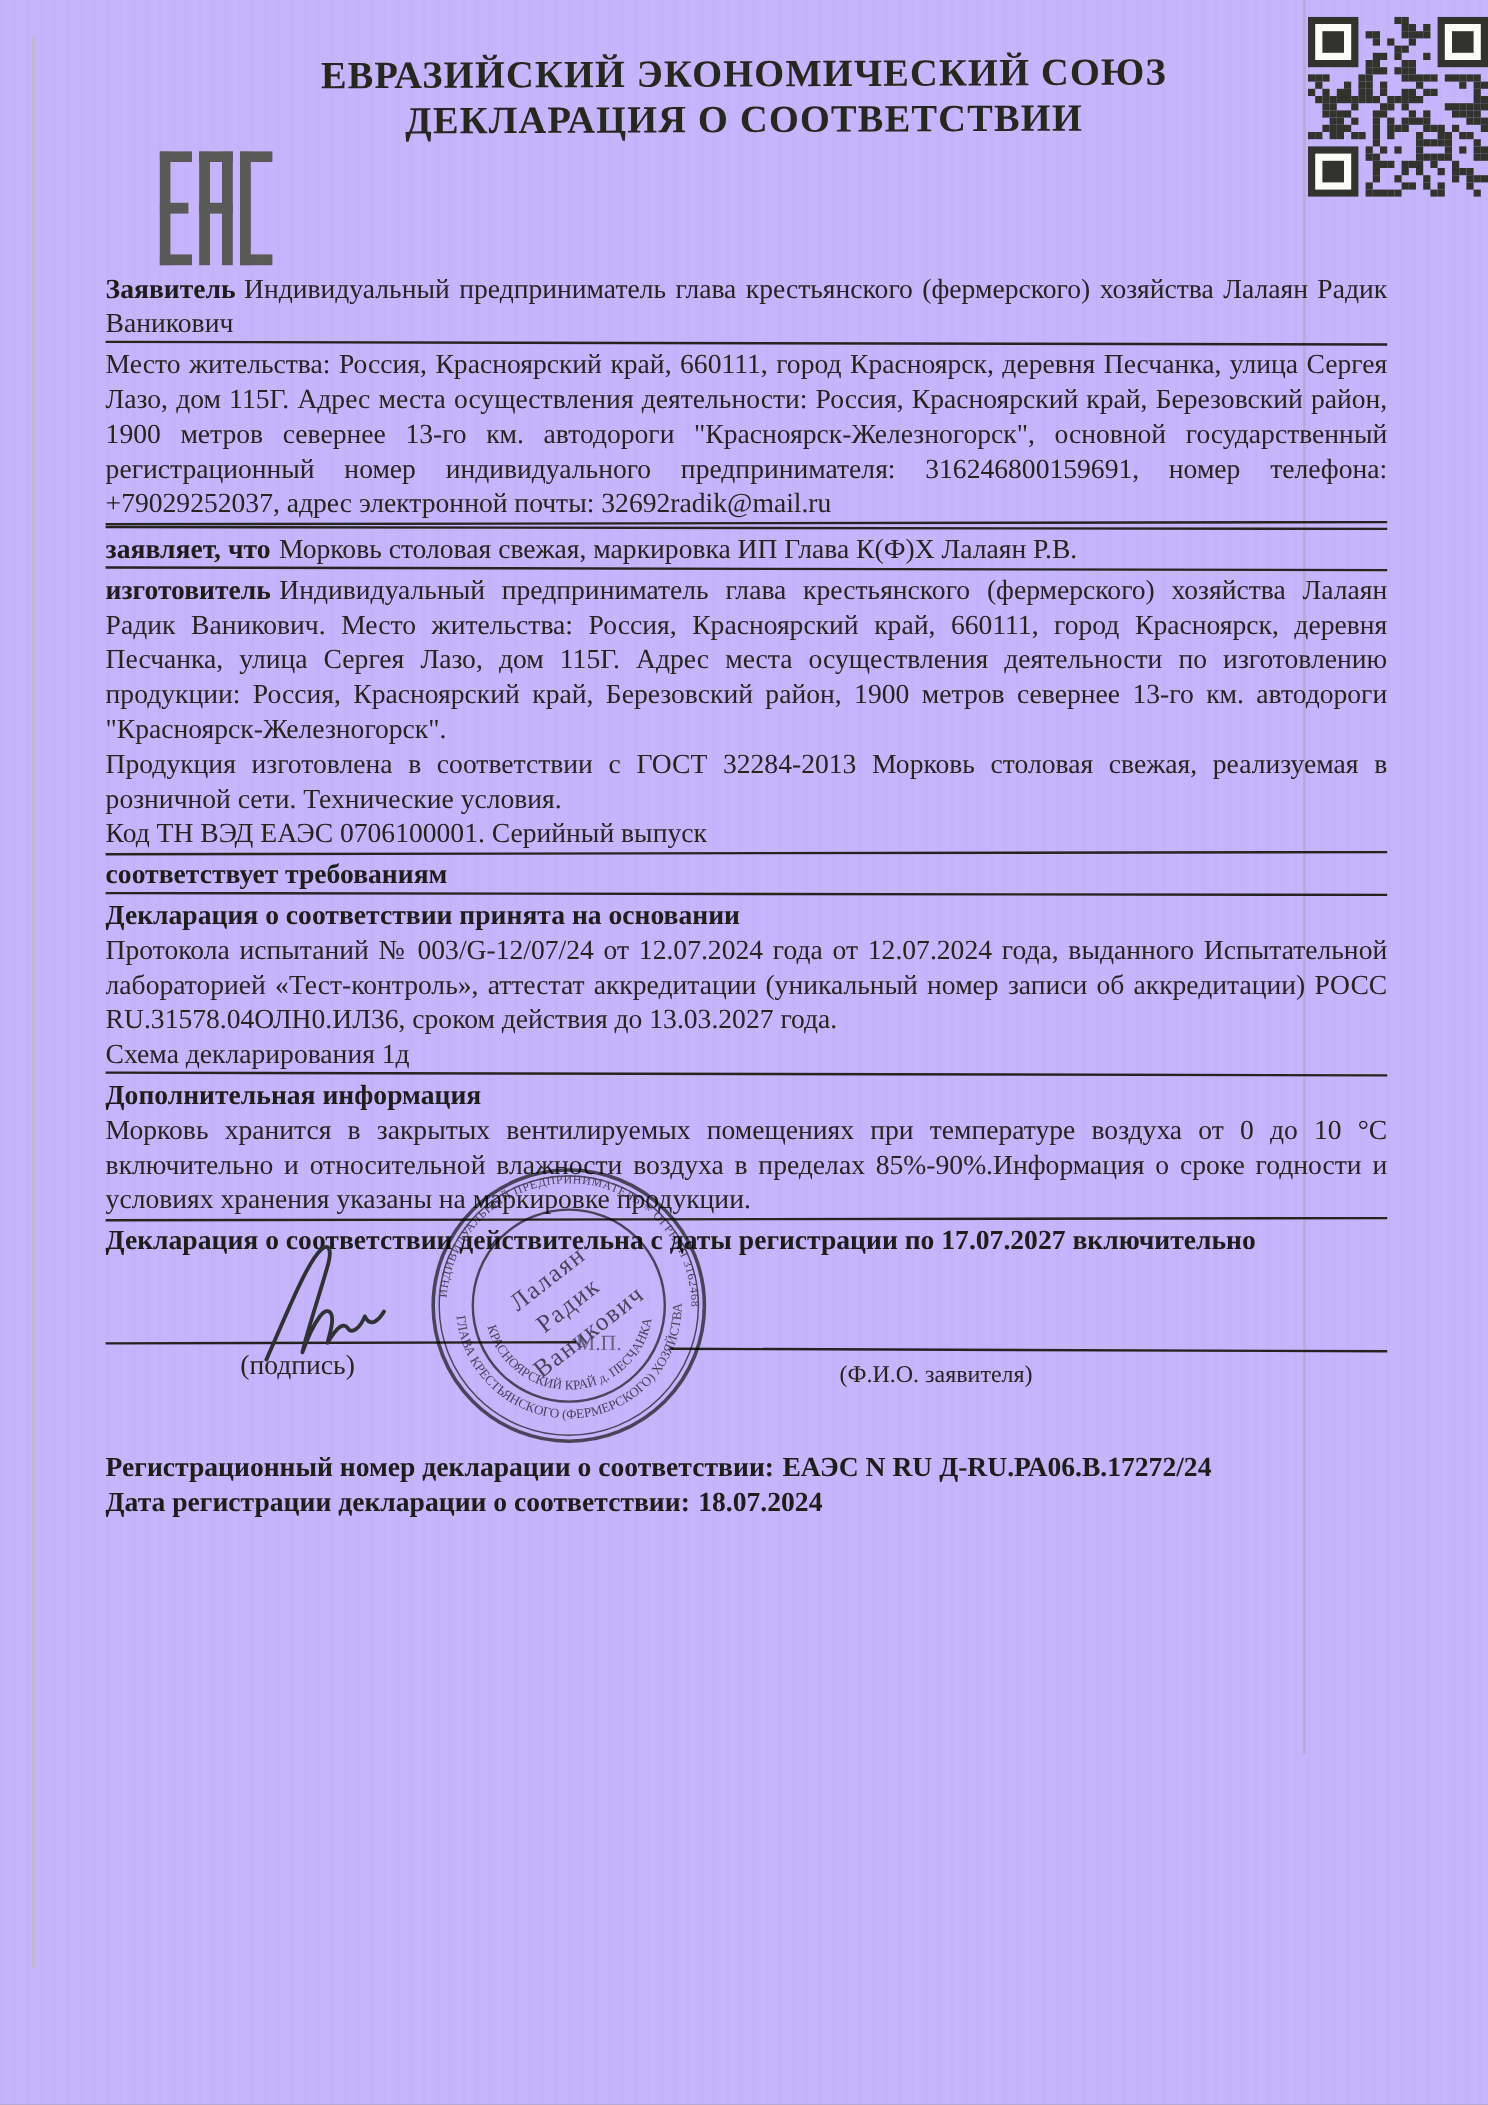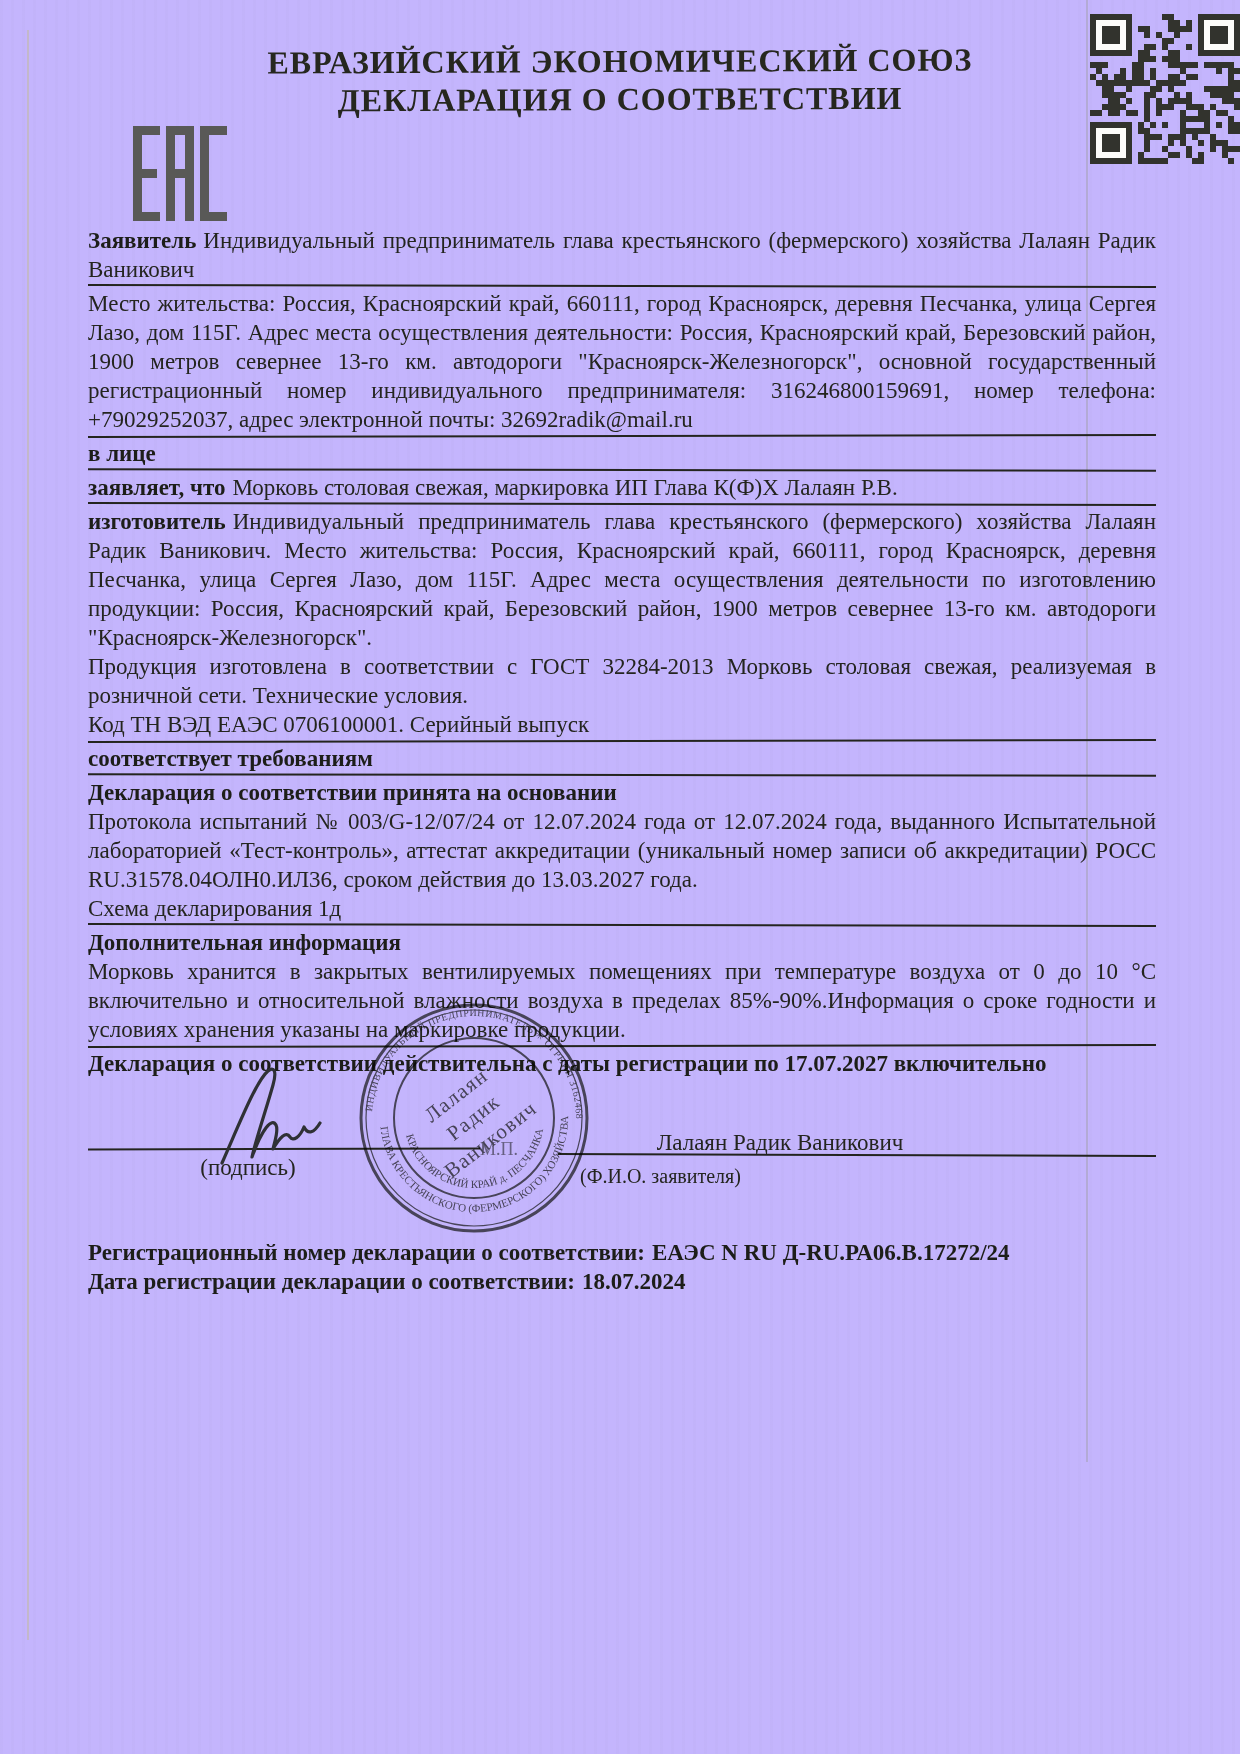--- a/index.html
+++ b/index.html
@@ -28,21 +28,21 @@
   .rule{height:0; border-top:2px solid #24251f; margin:1px 0 2px 0;}
   .rt1{transform:rotate(0.12deg);} .rt2{transform:rotate(-0.1deg);} .rt3{transform:rotate(0.08deg);}
   .mh58{min-height:58px;} .mh87{min-height:87px;} .mh145{min-height:145px;}
 
   .sigblock{position:relative; height:160px;}
   .sig-svg{position:absolute; left:128px; top:-15px; z-index:3;}
   .line-left{position:absolute; left:0; top:70px; width:392px; border-top:2px solid #23241f; transform:rotate(-0.15deg);}
   .line-right{position:absolute; left:470px; top:76px; width:598px; border-top:2px solid #23241f; transform:rotate(0.2deg);}
   .sign-caption{position:absolute; left:60px; top:75px; width:200px; text-align:center; font-size:23px;}
   .sig-name{position:absolute; left:492px; top:50px; width:400px; text-align:center; font-size:23px;}
-  .fio-caption{position:absolute; left:492px; top:84px; width:400px; font-size:20px;}
+  .fio-caption{position:absolute; left:492px; top:84px; width:400px; text-align:center; font-size:20px;}
   .stamp{position:absolute; left:268px; top:-78px; z-index:4; mix-blend-mode:multiply; opacity:0.86;}
 
   .reg1{margin-top:18px;}
   .reg2{margin-top:13px;}
 </style>
 </head>
 <body>
 
 <div class="page">
   <div class="streaks"></div>
@@ -289,21 +289,20 @@
     </svg>
 
   <div class="content">
 
     <p class="mh58"><span class="lbl">Заявитель</span><span>Индивидуальный предприниматель глава крестьянского (фермерского) хозяйства Лалаян Радик Ваникович</span></p>
     <div class="rule rt1"></div>
 
     <p class="mh145">Место жительства: Россия, Красноярский край, 660111, город Красноярск, деревня Песчанка, улица Сергея Лазо, дом 115Г. Адрес места осуществления деятельности: Россия, Красноярский край, Березовский район, 1900 метров севернее 13-го км. автодороги "Красноярск-Железногорск", основной государственный регистрационный номер индивидуального предпринимателя: 316246800159691, номер телефона: +79029252037, адрес электронной почты: 32692radik@mail.ru</p>
     <div class="rule rt2"></div>
 
-    <p class="boldline">в лице</p>
     <div class="rule rt3"></div>
 
     <p class="nw"><span class="lbl">заявляет, что</span><span>Морковь столовая свежая, маркировка ИП Глава К(Ф)Х Лалаян Р.В.</span></p>
     <div class="rule rt1"></div>
 
     <p class="mh145"><span class="lbl">изготовитель</span><span>Индивидуальный предприниматель глава крестьянского (фермерского) хозяйства Лалаян Радик Ваникович. Место жительства: Россия, Красноярский край, 660111, город Красноярск, деревня Песчанка, улица Сергея Лазо, дом 115Г. Адрес места осуществления деятельности по изготовлению продукции: Россия, Красноярский край, Березовский район, 1900 метров севернее 13-го км. автодороги "Красноярск-Железногорск".</span></p>
 
     <p class="mh58">Продукция изготовлена в соответствии с ГОСТ 32284-2013 Морковь столовая свежая, реализуемая в розничной сети. Технические условия.</p>
     <p class="nw">Код ТН ВЭД ЕАЭС 0706100001. Серийный выпуск</p>
     <div class="rule rt2"></div>
@@ -321,21 +320,20 @@
     <div class="rule rt2"></div>
 
     <p class="boldline">Декларация о соответствии действительна с даты регистрации по 17.07.2027 включительно</p>
 
     <div class="sigblock">
       <svg class="sig-svg" width="130" height="110" viewBox="0 0 130 110">
         <path d="M6 100 C 22 64, 40 18, 52 8 C 58 3, 61 8, 57 22 C 50 47, 40 76, 36 94 C 46 66, 56 54, 60 62 C 63 68, 58 80, 57 86 C 64 74, 70 68, 74 74 C 77 79, 84 74, 88 64 C 92 72, 98 70, 104 60" fill="none" stroke="#2f3135" stroke-width="3.2" stroke-linecap="round" stroke-linejoin="round"></path>
       </svg>
       <div class="line-left"></div>
       <div class="sign-caption">(подпись)</div>
-      <div class="sig-name">Лалаян Радик Ваникович</div>
       <div class="line-right"></div>
       <div class="fio-caption">(Ф.И.О. заявителя)</div>
 
       <svg class="stamp" width="236" height="236" viewBox="0 0 236 236">
         <defs>
           <path id="arcTop" d="M 16 118 A 102 102 0 1 1 220 118" fill="none"></path>
           <path id="arcBotOuter" d="M 24 118 A 94 94 0 1 0 212 118" fill="none"></path>
           <path id="arcBotInner" d="M 48 118 A 70 70 0 1 0 188 118" fill="none"></path>
         </defs>
         <g stroke="#42443e" fill="none">

